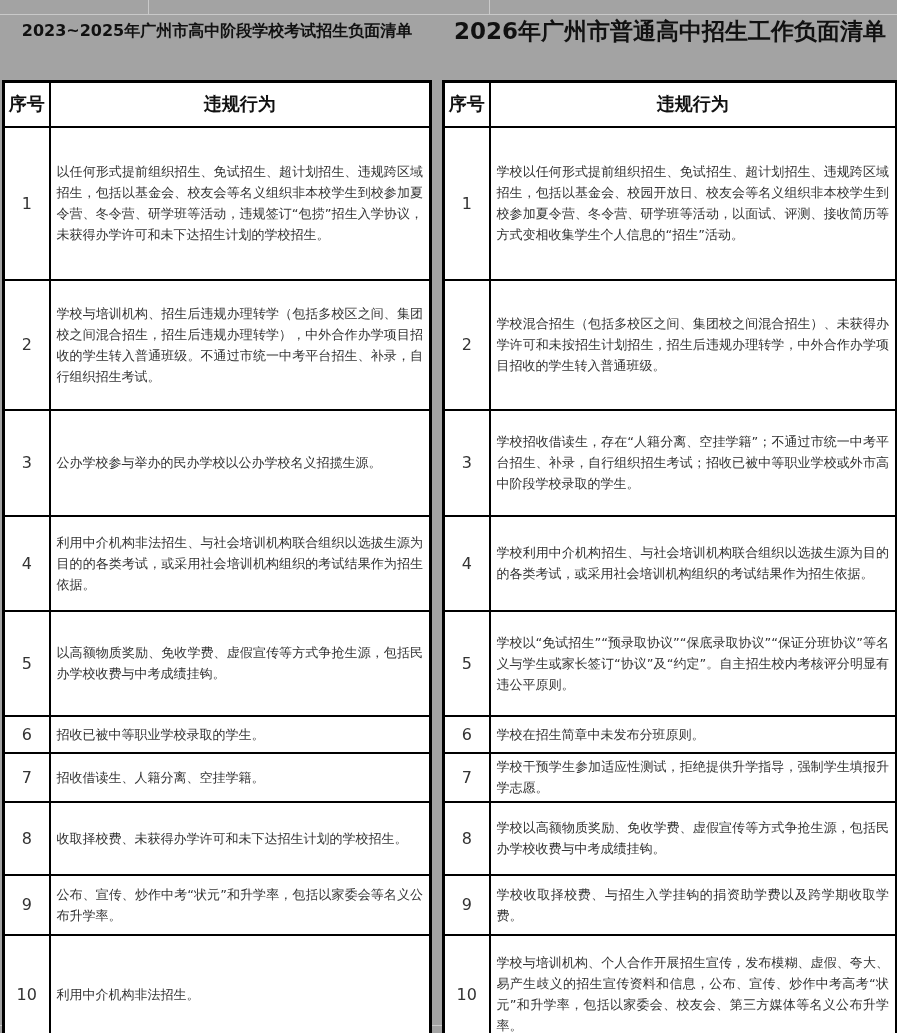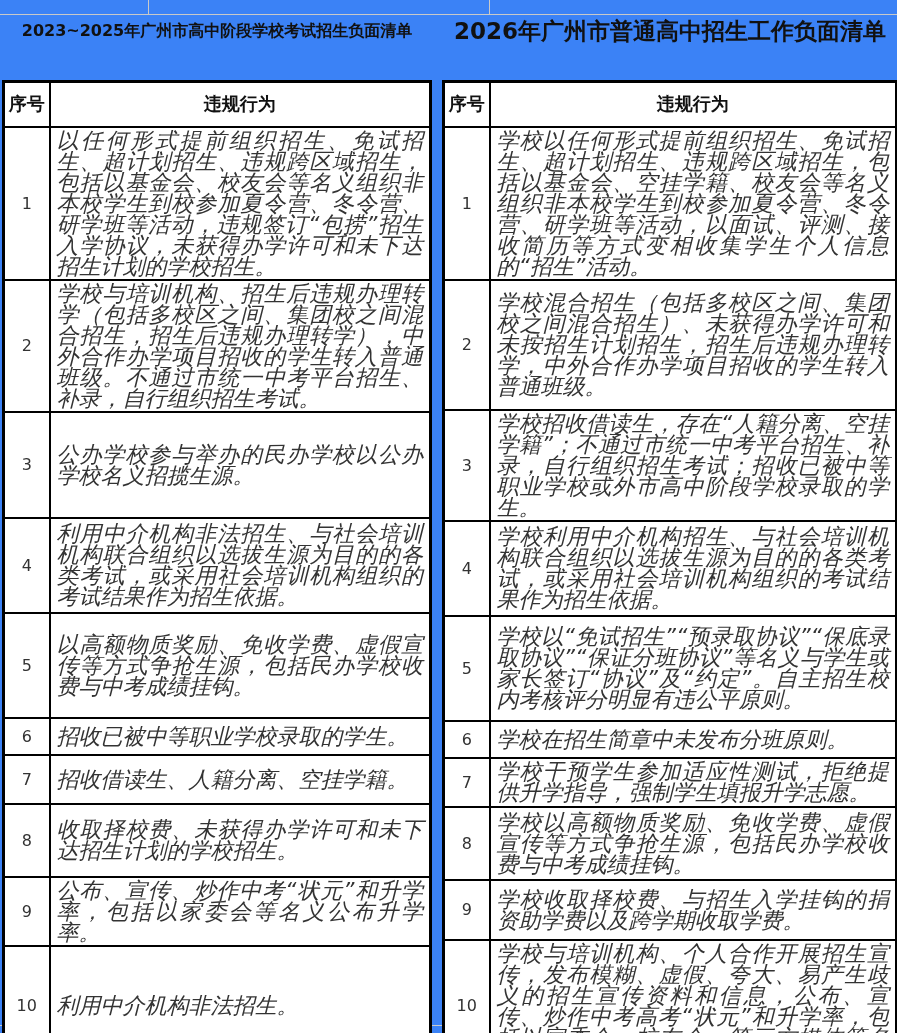--- a/index.html
+++ b/index.html
@@ -1,19 +1,19 @@
 <!DOCTYPE html>
 <html><head>
 <meta charset="utf-8">
 <style>
   html,body{margin:0;padding:0;background:#ffffff;}
   .sheet{
     position:relative;
     width:897px;height:1033px;
-    background:#3b82f6;
+    background:#a3a3a3;
     font-family:"DejaVu Sans","Liberation Sans",sans-serif;
     overflow:hidden;
   }
   
   .gl{position:absolute;background:#c9c9c9;}
   
   .title{
     position:absolute;top:15px;height:33px;
     display:flex;align-items:center;justify-content:center;
     font-weight:bold;color:#111;white-space:nowrap;
@@ -34,25 +34,24 @@
   th{
     font-size:18px;font-weight:bold;color:#111;
     text-align:center;vertical-align:middle;padding:0;
   }
   thead tr{height:45px;}
   td{vertical-align:middle;color:#333;}
   td.no{
     text-align:center;font-size:16px;padding:0;color:#333;
   }
   td.tx{
-    font-size:22px;line-height:21px;
+    font-size:13px;line-height:21px;
     text-align:justify;text-justify:inter-ideograph;
     padding:2px 6px;
     word-break:break-all;
-    font-style:italic;
   }
   col.no-col{width:46px;}
   
   tr.h1{height:153px;} tr.h2{height:130px;} tr.h3{height:106px;}
   tr.h4{height:95px;}  tr.h5{height:105px;} tr.h6{height:37px;}
   tr.h7{height:49px;}  tr.h8{height:73px;}  tr.h9{height:60px;}
   tr.h10{height:120px;}
 </style>
 </head>
 <body>
@@ -144,21 +143,21 @@
       </colgroup>
     <thead>
       <tr>
         <th>序号</th>
         <th>违规行为</th>
       </tr>
     </thead>
     <tbody>
       <tr class="h1">
         <td class="no">1</td>
-        <td class="tx">学校以任何形式提前组织招生、免试招生、超计划招生、违规跨区域招生，包括以基金会、空挂学籍、校友会等名义组织非本校学生到校参加夏令营、冬令营、研学班等活动，以面试、评测、接收简历等方式变相收集学生个人信息的“招生”活动。</td>
+        <td class="tx">学校以任何形式提前组织招生、免试招生、超计划招生、违规跨区域招生，包括以基金会、校园开放日、校友会等名义组织非本校学生到校参加夏令营、冬令营、研学班等活动，以面试、评测、接收简历等方式变相收集学生个人信息的“招生”活动。</td>
       </tr>
       <tr class="h2">
         <td class="no">2</td>
         <td class="tx">学校混合招生（包括多校区之间、集团校之间混合招生）、未获得办学许可和未按招生计划招生，招生后违规办理转学，中外合作办学项目招收的学生转入普通班级。</td>
       </tr>
       <tr class="h3">
         <td class="no">3</td>
         <td class="tx">学校招收借读生，存在“人籍分离、空挂学籍”；不通过市统一中考平台招生、补录，自行组织招生考试；招收已被中等职业学校或外市高中阶段学校录取的学生。</td>
       </tr>
       <tr class="h4">

